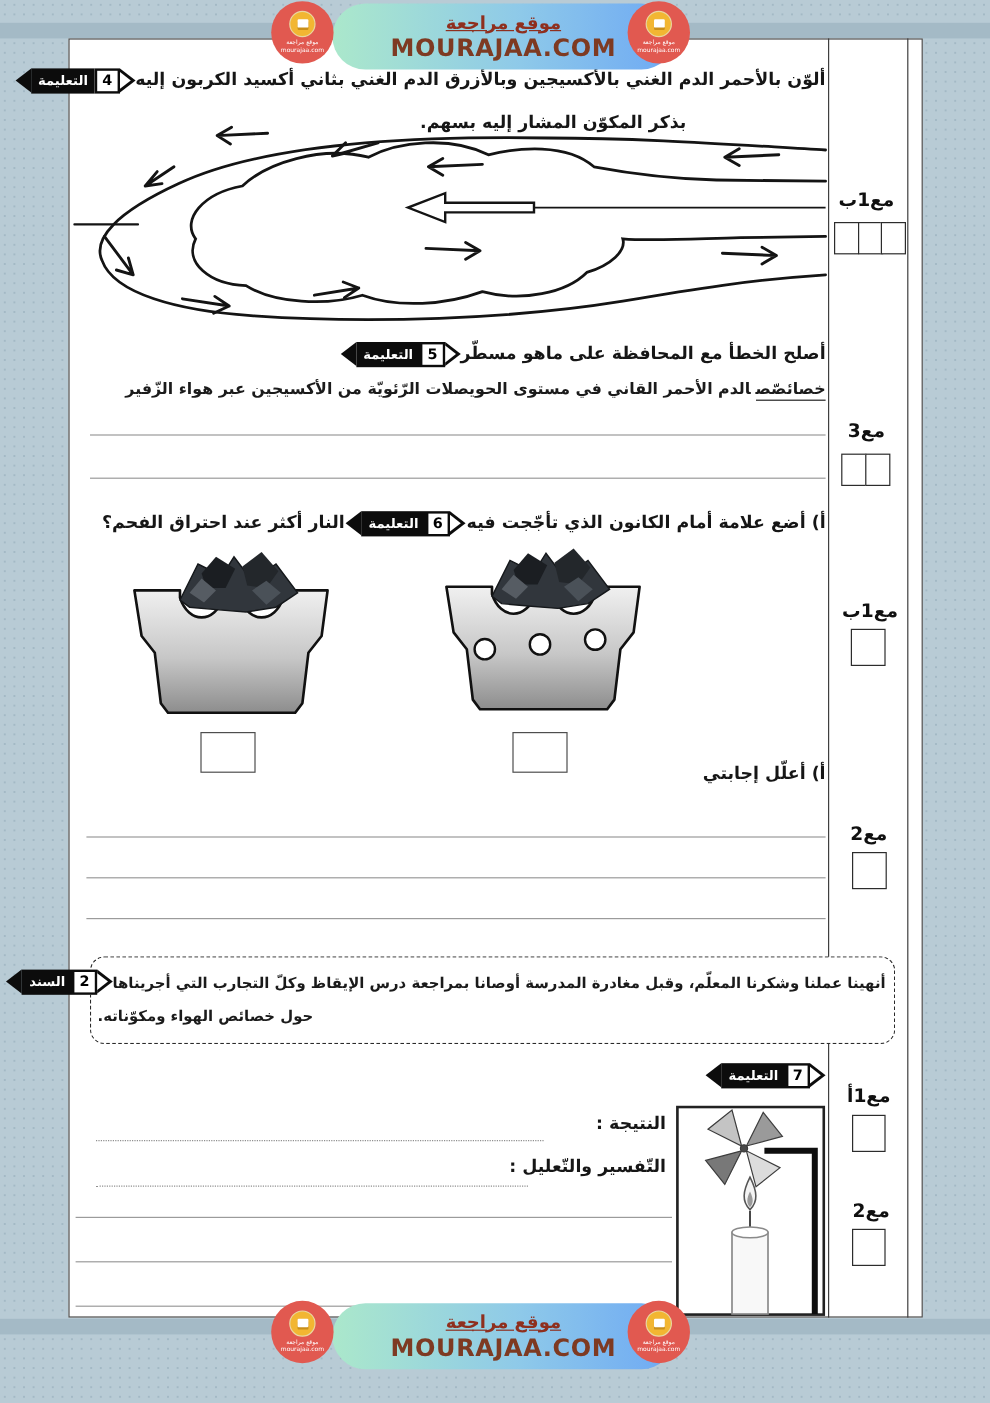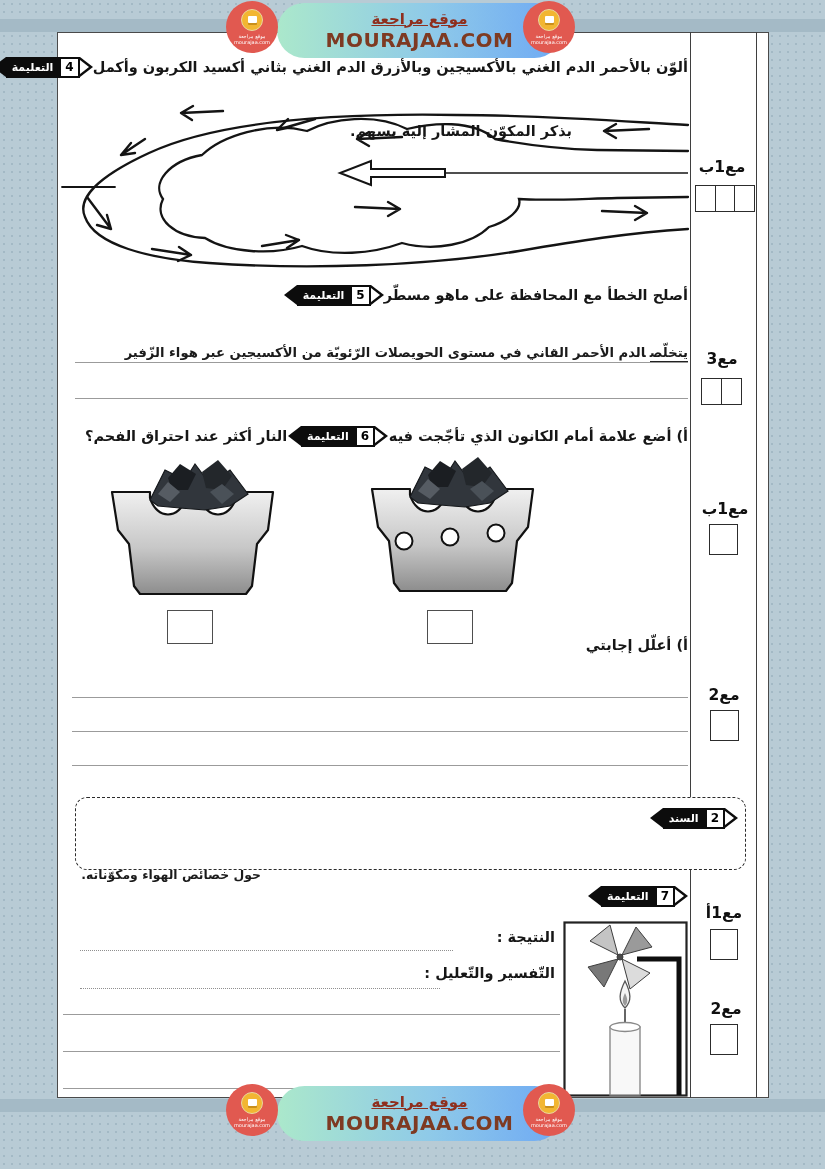--- a/index.html
+++ b/index.html
@@ -8,21 +8,21 @@
         background-image:radial-gradient(#a3b9c5 1px,transparent 1px);background-size:8px 8px;}
   .abs{position:absolute;}
   .band{position:absolute;left:0;width:825px;height:13px;background:#a4bac6;}
   .paper{position:absolute;left:57px;top:32px;width:712px;height:1066px;background:#fff;
          border:1.4px solid #4a4a4a;box-sizing:border-box;}
   .vline{position:absolute;top:32px;height:1066px;width:0;border-left:1.3px solid #3f3f3f;}
 
   .row{position:absolute;display:flex;align-items:center;justify-content:space-between;direction:rtl;}
   .itext{font-weight:700;font-size:14.5px;color:#161616;white-space:nowrap;}
   .stext{font-weight:600;font-size:13.2px;color:#1b1b1b;white-space:nowrap;}
-  .rtl{direction:rtl;margin-top:28px;}
+  .rtl{direction:rtl;}
   .hline{position:absolute;border-top:1.1px solid #9b9b9b;}
   .divdot{position:absolute;border-top:1px dotted #8f8f8f;}
 
   .pbadge{display:flex;align-items:center;direction:ltr;flex:none;height:21px;}
   .pb-tipL{width:0;height:0;border-top:10.5px solid transparent;border-bottom:10.5px solid transparent;
            border-right:13px solid #0c0c0c;}
   .pb-body{background:#0c0c0c;color:#fff;font-size:11px;font-weight:700;padding:0 6px;height:21px;
            line-height:21px;white-space:nowrap;}
   .pb-num{background:#fff;color:#000;border:2px solid #0c0c0c;font-size:12px;font-weight:700;
           height:17px;line-height:17px;padding:0 4px;}
@@ -64,21 +64,21 @@
 <div class="page">
 
   <div class="band" style="top:19px"></div>
   <div class="band" style="top:1099px"></div>
 
   <div class="paper"></div>
   <div class="vline" style="left:690px"></div>
   <div class="vline" style="left:756px"></div>
 
   <div class="row" style="left:62px;top:55px;width:626px;height:24px">
-    <span class="itext">ألوّن بالأحمر الدم الغني بالأكسيجين وبالأزرق الدم الغني بثاني أكسيد الكربون وأكمل</span>
+    <span class="itext">ألوّن بالأحمر الدم الغني بالأكسيجين وبالأزرق الدم الغني بثاني أكسيد الكربون إليه</span>
     <span class="pbadge">
       <span class="pb-tipL"></span>
       <span class="pb-body">التعليمة</span>
       <span class="pb-num">4</span>
       <span class="pb-tipR"></span>
     </span>
   </div>
   <div class="abs itext rtl" style="left:387px;top:95px;width:185px;text-align:right">بذكر المكوّن المشار إليه بسهم.</div>
 
   <svg viewBox="0 0 633 170" style="left:57px;top:103px;width:633px;height:170px">
@@ -118,21 +118,21 @@
   <div class="row" style="left:327px;top:283px;width:361px;height:24px">
     <span class="itext">أصلح الخطأ مع المحافظة على ماهو مسطّر</span>
     <span class="pbadge">
       <span class="pb-tipL"></span>
       <span class="pb-body">التعليمة</span>
       <span class="pb-num">5</span>
       <span class="pb-tipR"></span>
     </span>
   </div>
   <div class="abs stext rtl" style="left:95px;top:317px;width:593px;text-align:right">
-    <span class="u-word">يتخلّص</span><span>الدم الأحمر القاني في مستوى الحويصلات الرّئويّة من الأكسيجين عبر هواء الزّفير</span>
+    <span class="u-word">خصائصّص</span><span>الدم الأحمر القاني في مستوى الحويصلات الرّئويّة من الأكسيجين عبر هواء الزّفير</span>
   </div>
   <div class="hline" style="left:75px;top:362px;width:613px"></div>
   <div class="hline" style="left:75px;top:398px;width:613px"></div>
 
   <div class="mlabel" style="left:700px;top:350px;width:44px">مع3</div>
   <div class="mboxrow" style="left:703px;top:378px">
     <span class="mbox"></span>
     <span class="mbox"></span>
   </div>
 
@@ -192,20 +192,21 @@
   <div class="reslabel" style="left:565px;top:637px;width:123px;text-align:right">أ) أعلّل إجابتي</div>
   <div class="hline" style="left:72px;top:697px;width:616px"></div>
   <div class="hline" style="left:72px;top:731px;width:616px"></div>
   <div class="hline" style="left:72px;top:765px;width:616px"></div>
 
   <div class="mlabel" style="left:703px;top:686px;width:42px">مع2</div>
   <div class="mbox abs" style="left:710px;top:710px;width:29px;height:31px"></div>
 
   <div class="support-box">
     <div class="row" style="left:25px;top:8px;width:637px;height:24px">
+      <span class="stext" style="font-size:12.4px">أنهينا عملنا وشكرنا المعلّم، وقبل مغادرة المدرسة أوصانا بمراجعة درس الإيقاظ وكلّ التجارب التي أجريناها</span>
       <span class="pbadge">
         <span class="pb-tipL"></span>
         <span class="pb-body">السند</span>
         <span class="pb-num">2</span>
         <span class="pb-tipR"></span>
       </span>
     </div>
     <div class="abs stext rtl" style="left:25px;top:41px;width:160px;font-size:12.4px;text-align:center">حول خصائص الهواء ومكوّناته.</div>
   </div>
 

